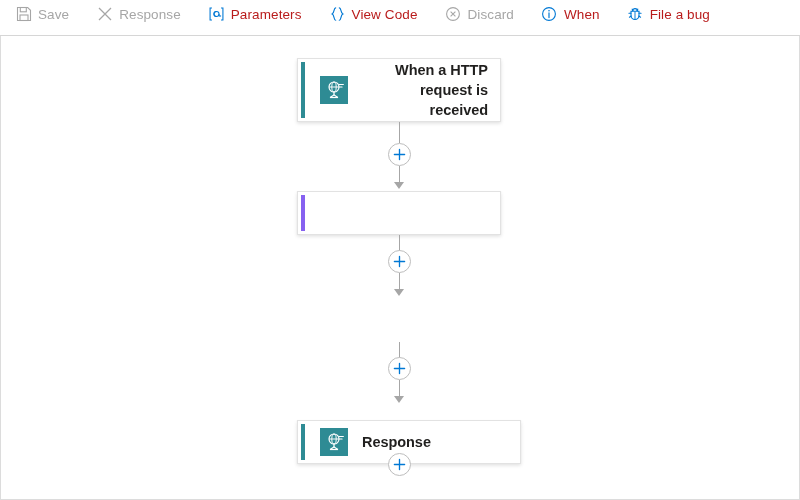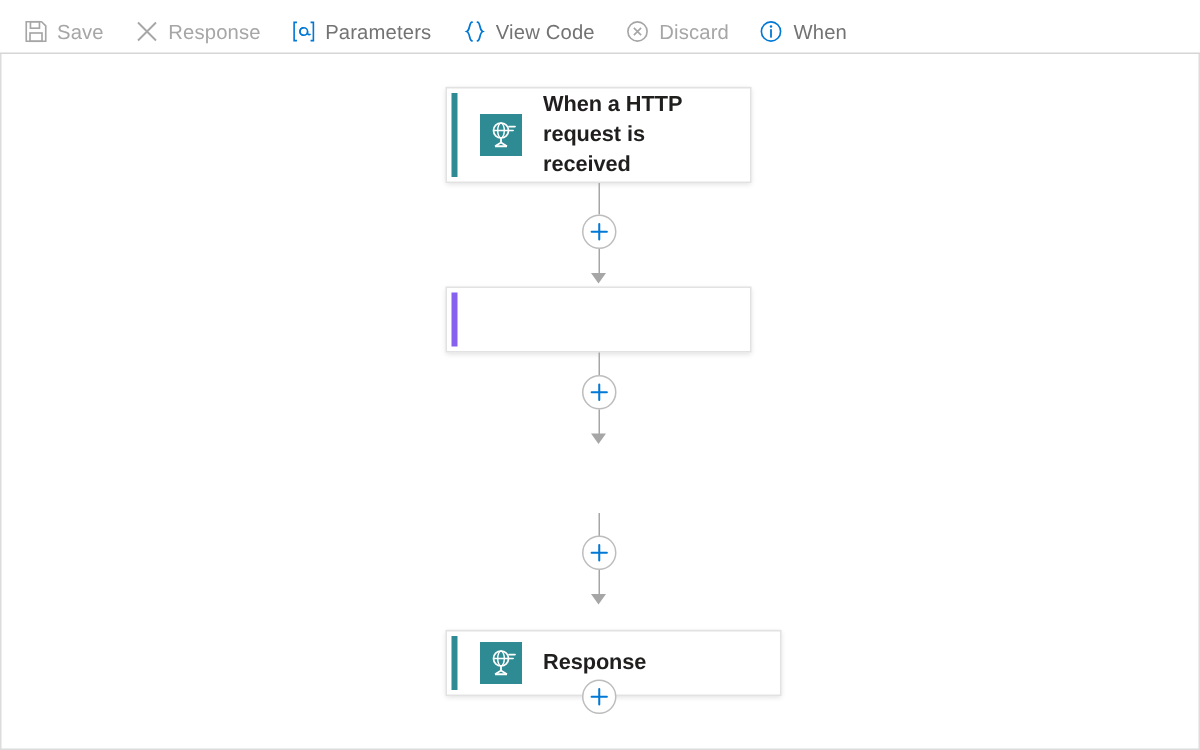--- a/index.html
+++ b/index.html
@@ -24,40 +24,40 @@
     background: #ffffff;
     position: relative;
   }
 
   
   .toolbar {
     height: 36px;
     min-height: 36px;
     box-sizing: border-box;
     display: flex;
-    align-items: flex-end;
+    align-items: flex-start;
     padding: 0 8px;
     background: #ffffff;
     border-bottom: 1px solid #d6d6d6;
-    gap: 4px;
+    gap: 11px;
   }
   .tb-item {
     display: flex;
     align-items: center;
     height: 28px;
     padding: 0 9px 0 7px;
     gap: 6px;
     cursor: pointer;
     user-select: none;
     white-space: nowrap;
   }
   .tb-item.disabled { cursor: default; }
   .tb-label {
     font-size: 13.5px;
-    color: #737373;
+    color: #b91c1c;
     letter-spacing: 0.1px;
   }
   .tb-item.disabled .tb-label { color: #a6a6a6; }
   .tb-ico {
     width: 17px;
     height: 17px;
     display: flex;
     align-items: center;
     justify-content: center;
     flex: 0 0 auto;
@@ -88,20 +88,21 @@
   .node {
     position: absolute;
     box-sizing: border-box;
     background: #ffffff;
     border: 1px solid #e2e2e2;
     box-shadow: 0 1.6px 3.6px rgba(0,0,0,0.13), 0 0.3px 0.9px rgba(0,0,0,0.10);
     display: flex;
     align-items: center;
     cursor: pointer;
     overflow: hidden;
+    text-align: right;
   }
   .node-accent {
     position: absolute;
     left: 3px;
     top: 3px;
     bottom: 3px;
     width: 4px;
   }
   .node-inner {
     display: flex;
@@ -222,20 +223,32 @@
       <span class="tb-ico">
         <svg width="16" height="16" viewBox="0 0 16 16">
           <circle cx="8" cy="8" r="6.4" fill="none" stroke="#0078d4" stroke-width="1.1"></circle>
           <circle cx="8" cy="4.7" r="0.82" fill="#0078d4"></circle>
           <path d="M8 6.9 V11.6" stroke="#0078d4" stroke-width="1.2" stroke-linecap="round"></path>
         </svg>
       </span>
       <span class="tb-label">When</span>
     </div>
 
+    <div class="tb-item">
+      <span class="tb-ico">
+        <svg width="16" height="16" viewBox="0 0 16 16">
+          <path d="M5.4 5.2 a2.6 2.6 0 0 1 5.2 0" fill="none" stroke="#0078d4" stroke-width="1.1"></path>
+          <path d="M4 5.2 h8 v4.3 a4 4 0 0 1 -8 0 z" fill="none" stroke="#0078d4" stroke-width="1.1"></path>
+          <path d="M5.1 3.1 L6.2 4.4 M10.9 3.1 L9.8 4.4" stroke="#0078d4" stroke-width="1.05" stroke-linecap="round"></path>
+          <path d="M4 7.2 H1.9 M12 7.2 H14.1 M4.3 10 L2.4 11.3 M11.7 10 L13.6 11.3" stroke="#0078d4" stroke-width="1.05" stroke-linecap="round"></path>
+          <path d="M8 5.6 V13.2" stroke="#0078d4" stroke-width="0.95"></path>
+        </svg>
+      </span>
+      <span class="tb-label">File a bug</span>
+    </div>
 
   </div>
 
   <div class="canvas">
     <div class="flow">
 
       <div class="node" style="left:296px; top:22px; width:204px; height:64px;">
         <div class="node-accent" style="background:#2e8b94;"></div>
         <div class="node-inner">
           <span class="node-icon">

